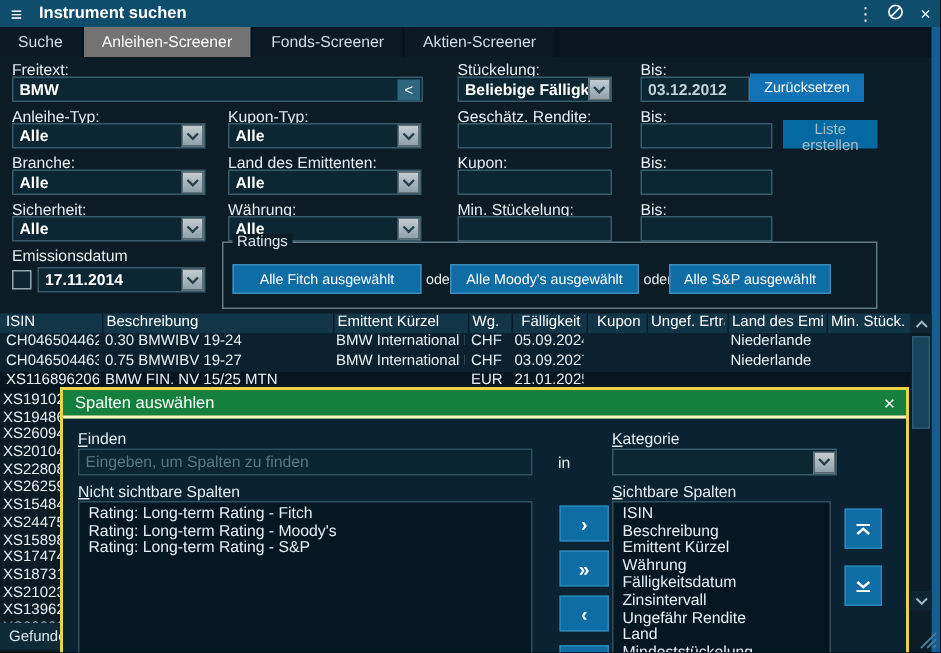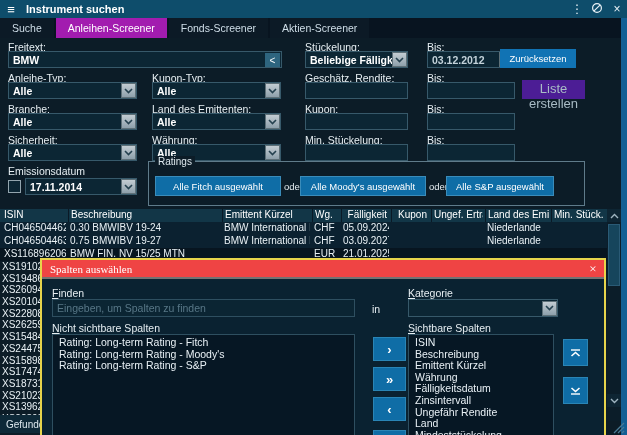--- a/index.html
+++ b/index.html
@@ -9,40 +9,40 @@
   .titlebar{position:absolute;left:0;top:0;width:627px;height:18px;background:#0e4d6b;
     display:flex;align-items:center;}
   .menu-ic{width:22px;text-align:center;font-size:13px;color:#fff;cursor:pointer;}
   .win-title{font-size:11px;font-weight:bold;color:#fff;margin-left:4px;flex:1;}
   .tb-ic{width:20px;text-align:center;color:#e9f2f7;font-size:12px;cursor:pointer;}
   
   .tabbar{position:absolute;left:0;top:18px;width:627px;height:20px;background:#081420;
     display:flex;align-items:stretch;}
   .tab{padding:0 12px;font-size:10.5px;display:flex;align-items:center;color:#cfdee8;
     background:#0c1a26;margin-right:2px;cursor:pointer;}
-  .tab.active{background:#a21caf;color:#fff;}
+  .tab.active{background:#737373;color:#fff;}
   
   .lbl{position:absolute;font-size:10.5px;color:#e6eef2;white-space:nowrap;}
   .inp{position:absolute;background:#0c2634;border:1px solid #37596a;color:#fff;
     font-family:"Liberation Sans",sans-serif;font-size:10.5px;font-weight:bold;
     padding:0 4px;box-sizing:border-box;height:17px;}
   .dd{position:absolute;height:17px;background:#0c2634;border:1px solid #37596a;
     box-sizing:border-box;display:flex;align-items:center;cursor:pointer;}
   .dd-val{flex:1;font-size:10.5px;font-weight:bold;color:#fff;padding-left:4px;
     white-space:nowrap;overflow:hidden;}
   .dd-val.muted{color:#c3d2da;}
   .dd-btn{width:15px;height:15px;background:linear-gradient(#c3ccd2,#8ea0ab);
     border:1px solid #5e7078;box-sizing:border-box;display:flex;align-items:center;
     justify-content:center;}
   .collapse-btn{position:absolute;width:15px;height:14px;background:#2e657f;color:#fff;
     font-size:10px;display:flex;align-items:center;justify-content:center;cursor:pointer;}
   .btn-accent{position:absolute;background:#1173b4;color:#fff;border:none;
     font-family:"Liberation Sans",sans-serif;font-size:9.5px;cursor:pointer;}
-  .btn-disabled{position:absolute;background:#4c1d95;color:#a9bcc6;border:none;
-    font-family:"Liberation Sans",sans-serif;font-size:13px;}
+  .btn-disabled{position:absolute;background:#0369a1;color:#a9bcc6;border:none;
+    font-family:"Liberation Sans",sans-serif;font-size:10px;}
   .ratings-box{position:absolute;left:148px;top:161px;width:437px;height:45px;
     border:1px solid #5f7b8a;box-sizing:border-box;}
   .ratings-legend{position:absolute;left:155px;top:156px;font-size:10px;background:#0c1c27;
     padding:0 3px;color:#dde8ee;}
   .rate-btn{position:absolute;top:176px;height:20px;background:#0f6da6;
     border:1px solid #3a8cba;color:#fff;font-family:"Liberation Sans",sans-serif;
     font-size:9.5px;box-sizing:border-box;cursor:pointer;}
   .oder{position:absolute;top:181px;font-size:9.5px;color:#e6eef2;}
   .chk{position:absolute;width:13px;height:13px;background:#0c2634;border:1px solid #93a5ae;
     box-sizing:border-box;cursor:pointer;}
@@ -68,22 +68,22 @@
   .right-border{position:absolute;left:621px;top:18px;width:6px;height:417px;background:#135f94;}
   .vscroll{position:absolute;left:607px;top:209px;width:14px;height:212px;background:#0b1d29;}
   .sb-arrow{position:absolute;left:607px;width:14px;height:13px;background:#0e2533;
     display:flex;align-items:center;justify-content:center;cursor:pointer;}
   .sb-thumb{position:absolute;left:608px;top:224px;width:12px;height:62px;background:#16455c;
     border:1px solid #2a5a75;box-sizing:border-box;cursor:grab;}
   .grip{position:absolute;left:612px;top:420px;cursor:nwse-resize;}
   
   .dialog{position:absolute;left:40px;top:258px;width:566px;height:200px;
     border:2px solid #e7d44b;background:#0a2231;box-sizing:border-box;z-index:10;}
-  .dlg-title{position:absolute;left:0;top:0;width:100%;height:19px;background:#ef4444;
-    border-bottom:2px solid #737373;box-sizing:border-box;display:flex;align-items:center;font-family:Liberation Serif, serif;}
+  .dlg-title{position:absolute;left:0;top:0;width:100%;height:19px;background:#15803d;
+    border-bottom:2px solid #fef9c3;box-sizing:border-box;display:flex;align-items:center;}
   .dlg-title-txt{font-size:11px;color:#fff;margin-left:8px;flex:1;}
   .dlg-close{width:22px;text-align:center;color:#fff;font-size:13px;cursor:pointer;}
   .dlbl{position:absolute;font-size:10.5px;color:#e6eef2;}
   .ul{text-decoration:underline;}
   .dinp{position:absolute;background:#0b2533;border:1px solid #2e4f60;color:#dfe9ef;
     font-family:"Liberation Sans",sans-serif;font-size:10.5px;padding:0 4px;
     box-sizing:border-box;height:18px;}
   .dinp::placeholder{color:#587787;opacity:1;}
   .listbox{position:absolute;background:#061724;border:1px solid #2e4f60;box-sizing:border-box;
     overflow:hidden;padding:2px 0;}

